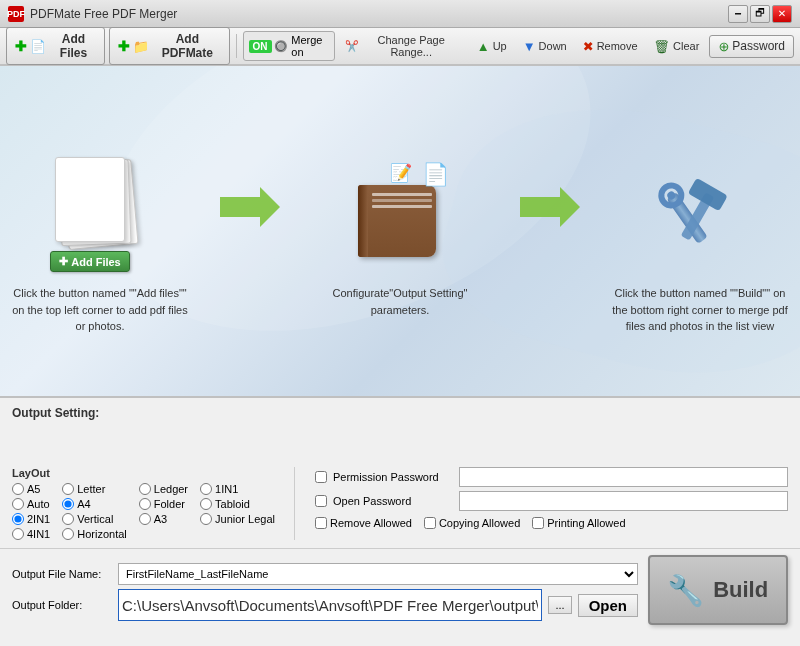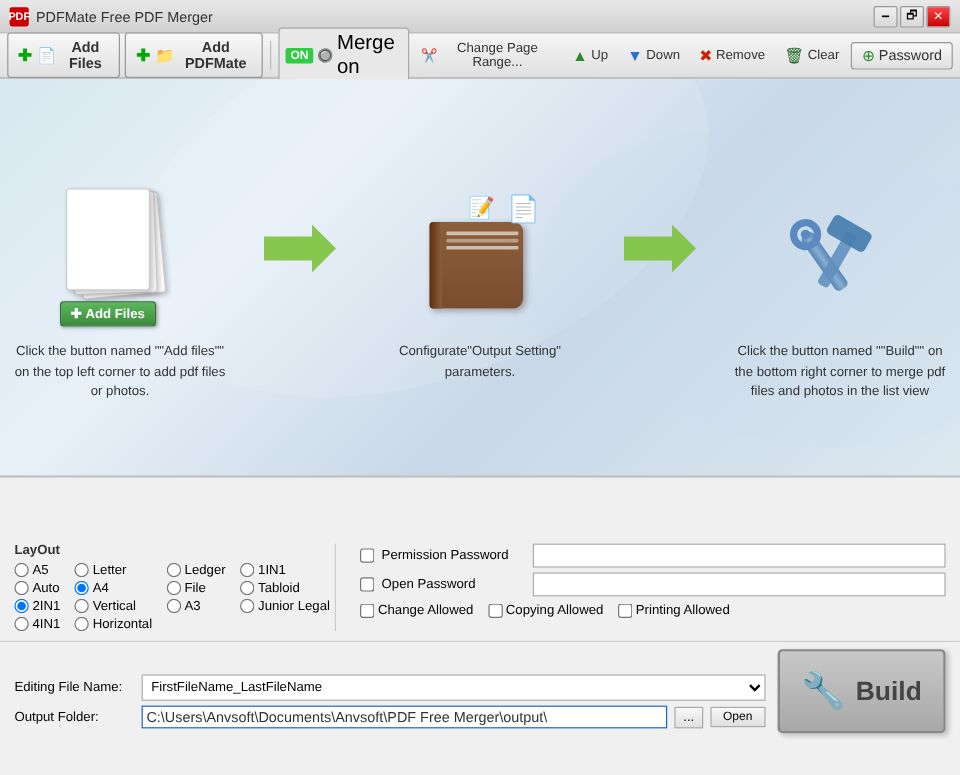--- a/index.html
+++ b/index.html
@@ -179,21 +179,21 @@
     }
 
     
     .settings-area {
       background: #f0f0f0;
       border-top: 2px solid #c0c0c0;
       padding: 8px 12px;
     }
     .settings-title { font-size: 12px; font-weight: bold; color: #333; margin-bottom: 6px; }
 
-    .settings-row { display: flex; gap: 4px; margin-top: 47px; }
+    .settings-row { display: flex; gap: 19px; margin-top: 47px; }
     .layout-section { flex: 0 0 auto; }
     .security-section { flex: 1; padding-left: 20px; border-left: 1px solid #ccc; }
 
     .section-label { font-size: 11px; font-weight: bold; color: #333; margin-bottom: 4px; }
 
     .radio-grid {
       display: grid;
       grid-template-columns: repeat(4, auto);
       gap: 3px 12px;
       align-items: center;
@@ -233,40 +233,41 @@
     .output-select {
       flex: 1;
       height: 22px;
       border: 1px solid #aaa;
       background: white;
       font-size: 11px;
       padding: 0 3px;
     }
     .output-folder-input {
       flex: 1;
-      height: 19px;
+      height: 32px;
       border: 1px solid #2060c0;
       background: white;
-      font-size: 12px;
+      font-size: 15px;
       padding: 0 3px;
       color: #333;
     }
     .browse-btn {
       padding: 2px 6px;
       border: 1px solid #aaa;
       background: linear-gradient(to bottom, #f8f8f8, #e0e0e0);
       cursor: pointer;
       font-size: 11px;
     }
     .open-btn {
       padding: 2px 10px;
       border: 1px solid #aaa;
       background: linear-gradient(to bottom, #f8f8f8, #e0e0e0);
       cursor: pointer;
-      font-size: 10px;
+      font-size: 15px;
+      font-weight: bold;
     }
 
     .build-btn {
       width: 140px;
       height: 70px;
       background: linear-gradient(to bottom, #c8c8c8, #a8a8a8);
       border: 2px solid #888;
       border-radius: 4px;
       display: flex;
       align-items: center;
@@ -306,21 +307,21 @@
     <span class="add-icon">✚</span>
     <span style="font-size:13px;">📁</span>
     <span>Add PDFMate</span>
   </button>
 
   <div class="toolbar-sep"></div>
 
   <div class="merge-toggle">
     <span class="merge-on">ON</span>
     <span style="font-size:11px; color:#555;">🔘</span>
-    <span style="font-size:17px;">Merge on</span>
+    <span style="font-size:11px;">Merge on</span>
   </div>
 
   <button class="small-tool-btn">
     <span>✂️</span>
     <span>Change Page Range...</span>
   </button>
 
   <button class="small-tool-btn">
     <span style="color:#2a8a2a; font-size:13px;">▲</span>
     <span>Up</span>
@@ -434,20 +435,21 @@
             </defs>
           </svg>
         </div>
       </div>
       <div class="step-text">Click the button named ""Build"" on the bottom right corner to merge pdf files and photos in the list view</div>
     </div>
   </div>
 </div>
 
 <div class="settings-area">
+  <div class="settings-title">Output Setting:</div>
 
   <div class="settings-row">
 
     <div class="layout-section">
       <div class="section-label">LayOut</div>
       <div class="radio-grid">
         <label class="radio-item">
             <input type="radio" class="radio-input" name="layout" style="">
             <span>A5</span>
           </label>
@@ -466,21 +468,21 @@
         <label class="radio-item">
             <input type="radio" class="radio-input" name="layout2" style="">
             <span>Auto</span>
           </label>
         <label class="radio-item">
             <input type="radio" class="radio-input" name="layout" checked="" style="">
             <span>A4</span>
           </label>
         <label class="radio-item">
             <input type="radio" class="radio-input" name="layout" style="">
-            <span>File</span>
+            <span>Folder</span>
           </label>
         <label class="radio-item">
             <input type="radio" class="radio-input" name="layout" style="">
             <span>Tabloid</span>
           </label>
         <label class="radio-item">
             <input type="radio" class="radio-input" name="layout2" checked="" style="">
             <span>2IN1</span>
           </label>
         <label class="radio-item">
@@ -514,40 +516,40 @@
           <input type="text" class="security-input" style="">
         </div>
         <div class="security-row">
           <input type="checkbox" class="security-checkbox" style="">
           <span class="security-label">Open Password</span>
           <input type="text" class="security-input" style="">
         </div>
         <div class="permissions-row">
           <label class="perm-item">
             <input type="checkbox" class="security-checkbox" style="">
-            <span>Change Allowed</span>
+            <span>Remove Allowed</span>
           </label>
           <label class="perm-item">
             <input type="checkbox" class="security-checkbox" style="">
             <span>Copying Allowed</span>
           </label>
           <label class="perm-item">
             <input type="checkbox" class="security-checkbox" style="">
             <span>Printing Allowed</span>
           </label>
         </div>
       </div>
     </div>
   </div>
 </div>
 
 <div class="output-area">
   <div class="output-left">
     <div class="output-row">
-      <span class="output-label">Editing File Name:</span>
+      <span class="output-label">Output File Name:</span>
       <select class="output-select"><option value="FirstFileName_LastFileName">FirstFileName_LastFileName</option></select>
     </div>
     <div class="output-row">
       <span class="output-label">Output Folder:</span>
       <input type="text" class="output-folder-input" value="C:\Users\Anvsoft\Documents\Anvsoft\PDF Free Merger\output\" style="">
       <button class="browse-btn">...</button>
       <button class="open-btn">Open</button>
     </div>
   </div>
 

